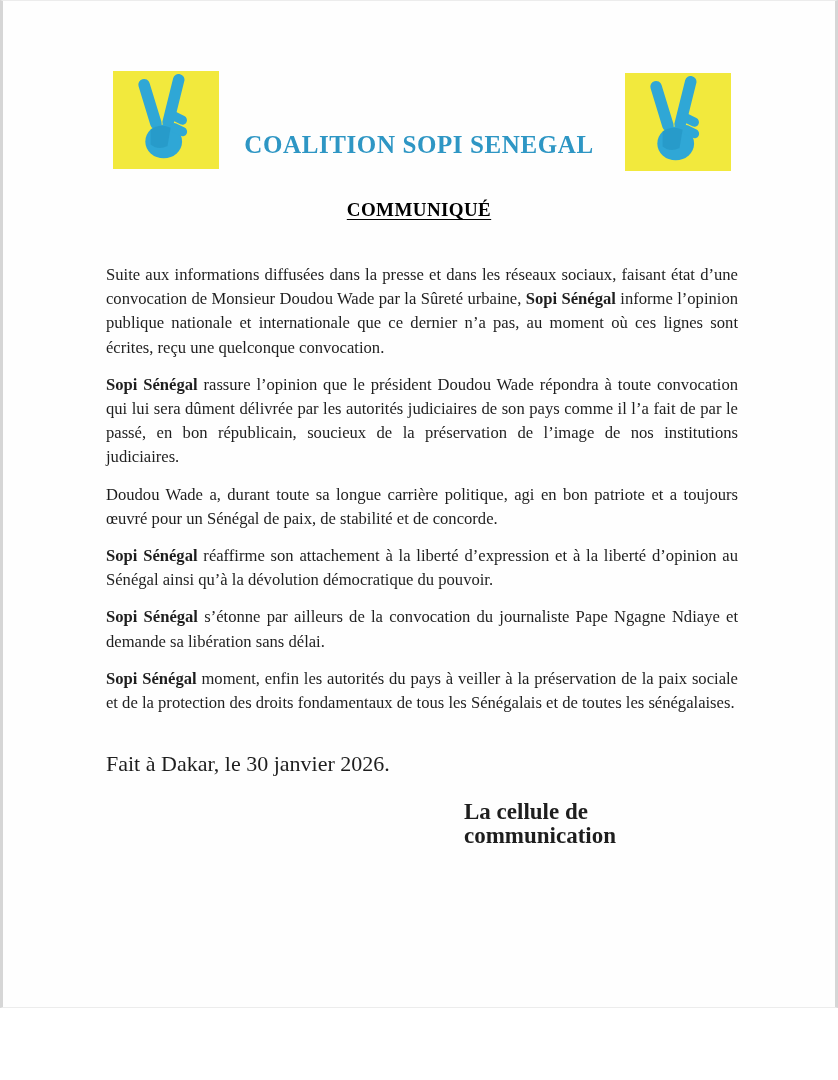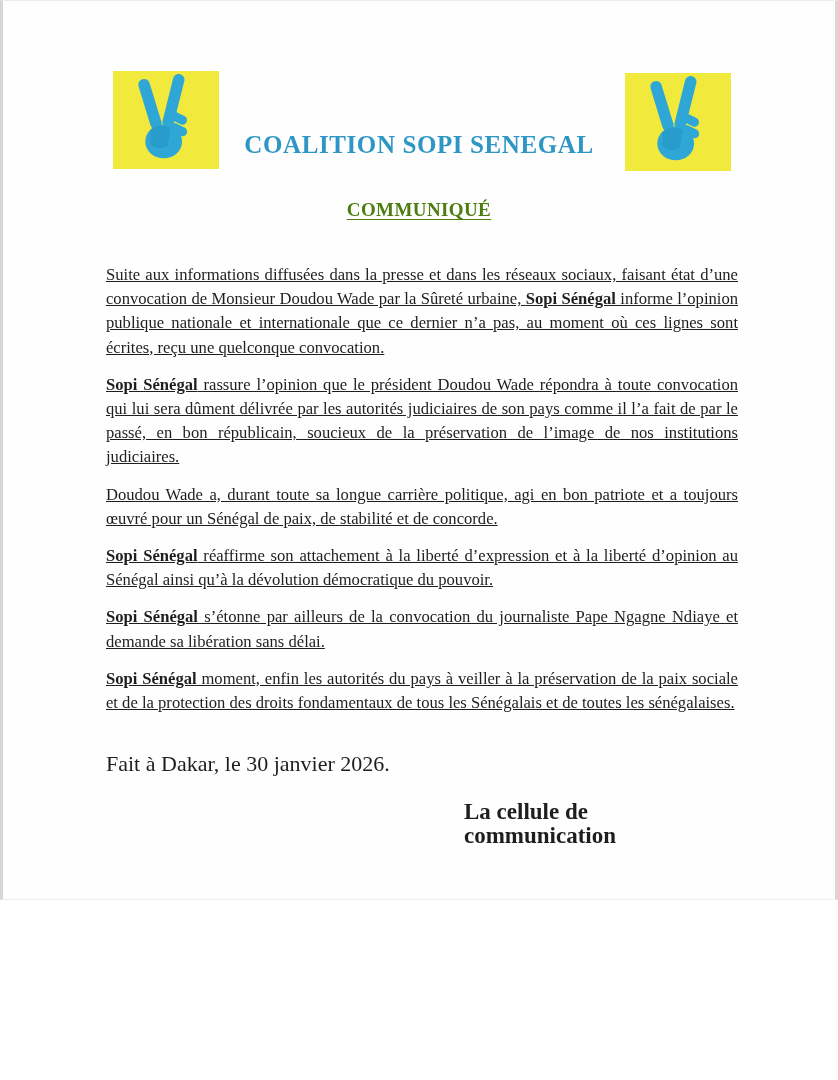--- a/index.html
+++ b/index.html
@@ -3,21 +3,21 @@
 <meta charset="utf-8">
 <style>
   html, body {
     margin: 0;
     padding: 0;
     background: #ffffff;
   }
   .page {
     position: relative;
     width: 838px;
-    height: 900px;
+    height: 1008px;
     margin: 0 auto;
     background: #fefefe;
     border-left: 3px solid #d6d6d6;
     border-right: 3px solid #d6d6d6;
     border-top: 1px solid #ececec;
     border-bottom: 1px solid #ececec;
     box-sizing: border-box;
     font-family: "Liberation Serif", "DejaVu Serif", serif;
     color: #1e1e1e;
     overflow: hidden;
@@ -51,33 +51,32 @@
   }
   .doc-subtitle {
     position: absolute;
     top: 198px;
     left: 0;
     right: 0;
     text-align: center;
     font-size: 19px;
     font-weight: bold;
     letter-spacing: 0.4px;
-    color: #4d7c0f;
+    color: #000000;
     text-decoration: underline;
     text-underline-offset: 3px;
   }
   .body-text {
     margin: 0 97px 0 103px;
     text-align: justify;
     font-size: 16.6px;
     line-height: 24.2px;
   }
   .body-text p.para {
     margin: 0 0 13px 0;
-    text-decoration: underline;
   }
   .date-line {
     margin: 37px 97px 0 103px;
     font-size: 22px;
     line-height: 24px;
   }
   .signature {
     margin: 24px 97px 0 103px;
     padding-left: 358px;
     font-size: 23px;

